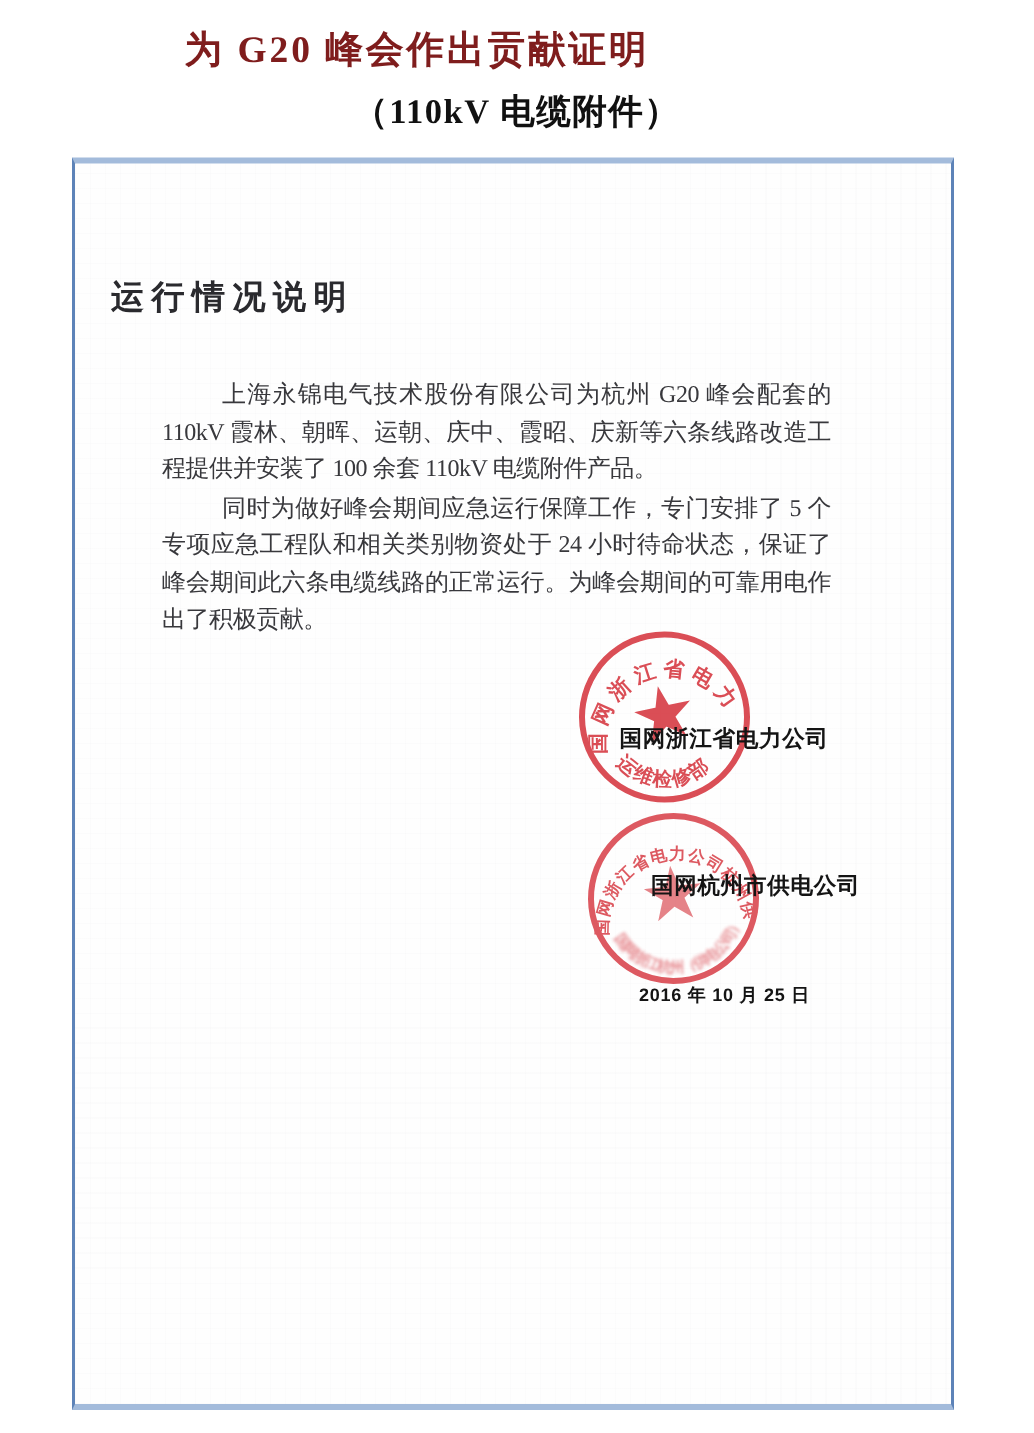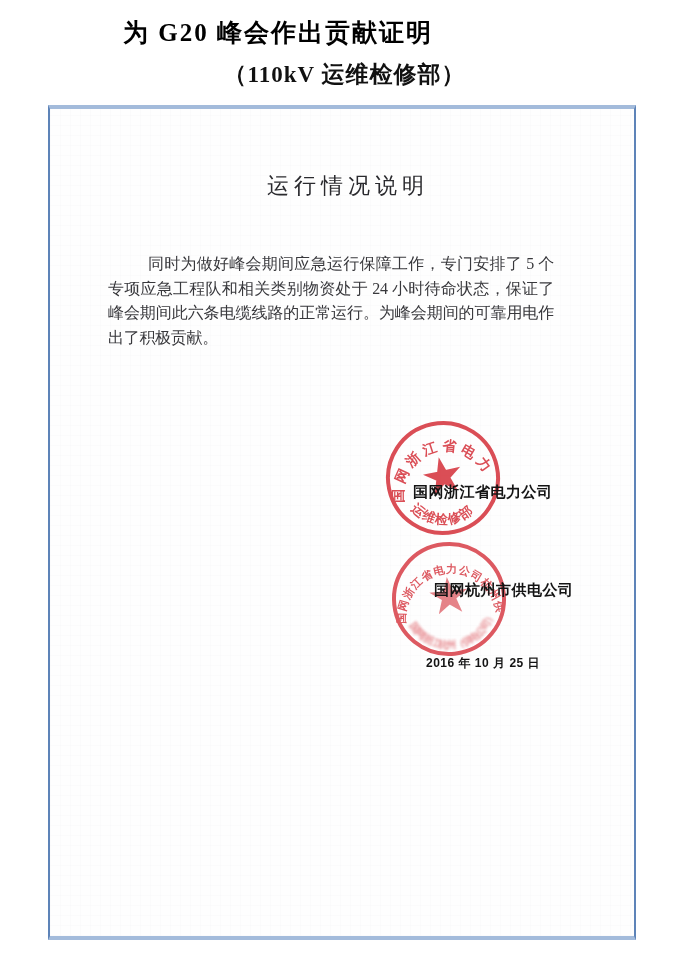--- a/index.html
+++ b/index.html
@@ -8,21 +8,21 @@
     font-family: "Liberation Serif", serif;
     color: #1c1c1c;
     overflow: hidden;
   }
   .page { position: relative; width: 689px; height: 955px; background: #ffffff; }
 
   .main-title {
     position: absolute; top: 16px; left: 0; width: 556px;
     margin: 0; text-align: center;
     font-size: 25px; font-weight: bold; letter-spacing: 2px;
-    color: #000000;
+    color: #7f1d1d;
     font-family: "Liberation Serif", serif;
   }
   .sub-title {
     position: absolute; top: 59px; left: 0; width: 689px;
     margin: 0; text-align: center;
     font-size: 23px; font-weight: bold; letter-spacing: 1px;
     color: #111111;
     font-family: "Liberation Serif", serif;
   }
 
@@ -35,23 +35,23 @@
       repeating-linear-gradient(90deg, rgba(200,200,205,0.05) 0 1px, transparent 1px 10px),
       #fefefe;
     border-top: 4px solid #a3bbdb;
     border-bottom: 4px solid #a3bbdb;
     border-left: 2px solid #5d83b8;
     border-right: 2px solid #5d83b8;
   }
 
   .doc-title {
     position: absolute; top: 62px; left: 0; width: 100%;
-    margin: 0; text-align: center;
+    margin: 12px; text-align: left;
     font-family: "Liberation Sans", sans-serif;
-    font-size: 22px; font-weight: normal; letter-spacing: 5px;
+    font-size: 22px; font-weight: bold; letter-spacing: 5px;
     text-indent: 12px;
     color: #2a2a2e;
   }
 
   .doc-body {
     position: absolute; left: 58px; top: 143px; width: 446px;
     font-size: 16px; line-height: 24.6px;
     text-align: justify;
     color: #38383c;
     letter-spacing: -0.3px;
@@ -88,27 +88,28 @@
     font-size: 12px; font-weight: bold; letter-spacing: 0.5px;
     color: #141414; white-space: nowrap;
   }
 </style>
 </head>
 <body>
 
 <div class="page">
 
   <h1 class="main-title">为 G20 峰会作出贡献证明</h1>
-  <h2 class="sub-title">（110kV 运维检修部）</h2>
+  <h2 class="sub-title">（110kV 电缆附件）</h2>
 
   <div class="doc-box">
 
     <h3 class="doc-title">运行情况说明</h3>
 
     <div class="doc-body">
+      <p>上海永锦电气技术股份有限公司为杭州 G20 峰会配套的 110kV 霞林、朝晖、运朝、庆中、霞昭、庆新等六条线路改造工程提供并安装了 100 余套 110kV 电缆附件产品。</p>
       <p>同时为做好峰会期间应急运行保障工作，专门安排了 5 个专项应急工程队和相关类别物资处于 24 小时待命状态，保证了峰会期间此六条电缆线路的正常运行。为峰会期间的可靠用电作出了积极贡献。</p>
     </div>
 
     <svg class="seal seal-zhejiang" viewBox="0 0 120 120">
       <circle cx="60" cy="60" r="55" fill="none" stroke="#d6363f" stroke-width="4"></circle>
       <path id="arcTop1" d="M17,76 A43,43 0 1 1 103,76" fill="none"></path>
       <path id="arcBot1" d="M22,84 A44,44 0 0 0 98,84" fill="none"></path>
       <text class="ring-text-1">
         <textPath href="#arcTop1">国网浙江省电力公司</textPath>
       </text>

